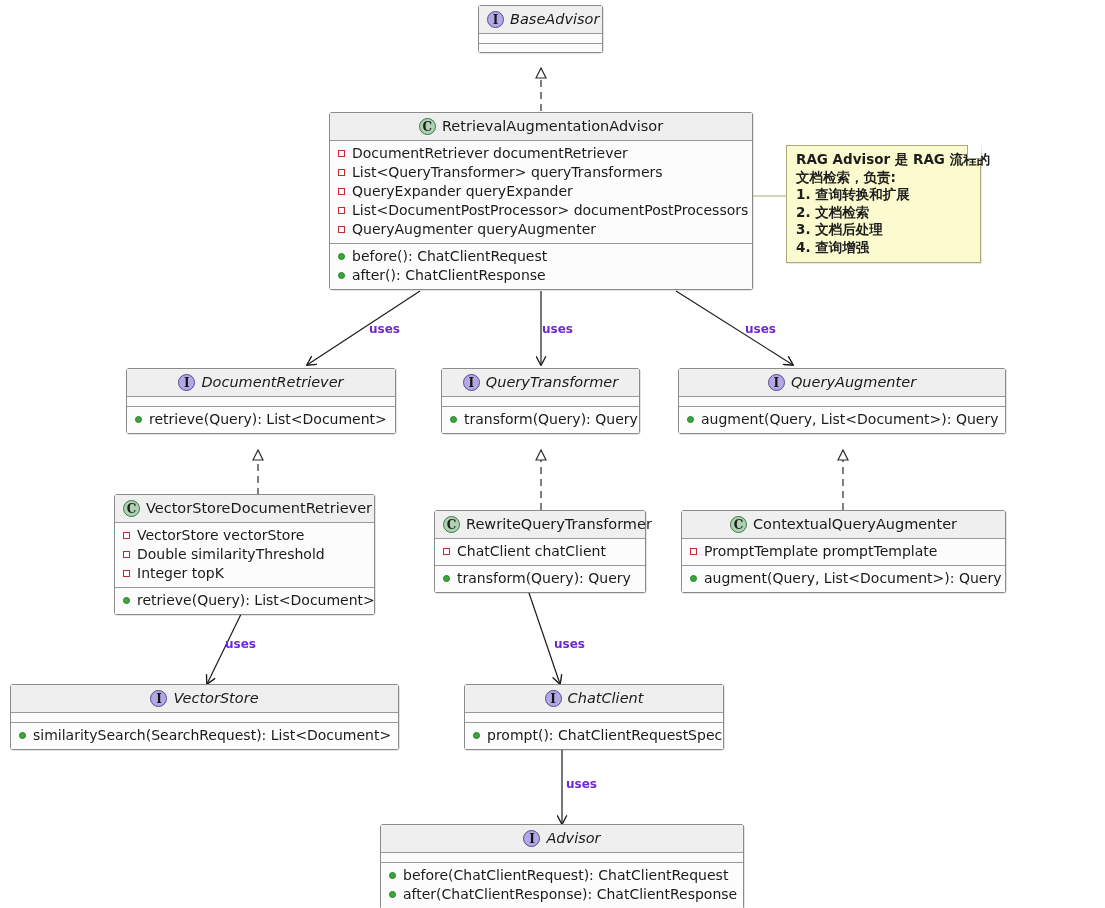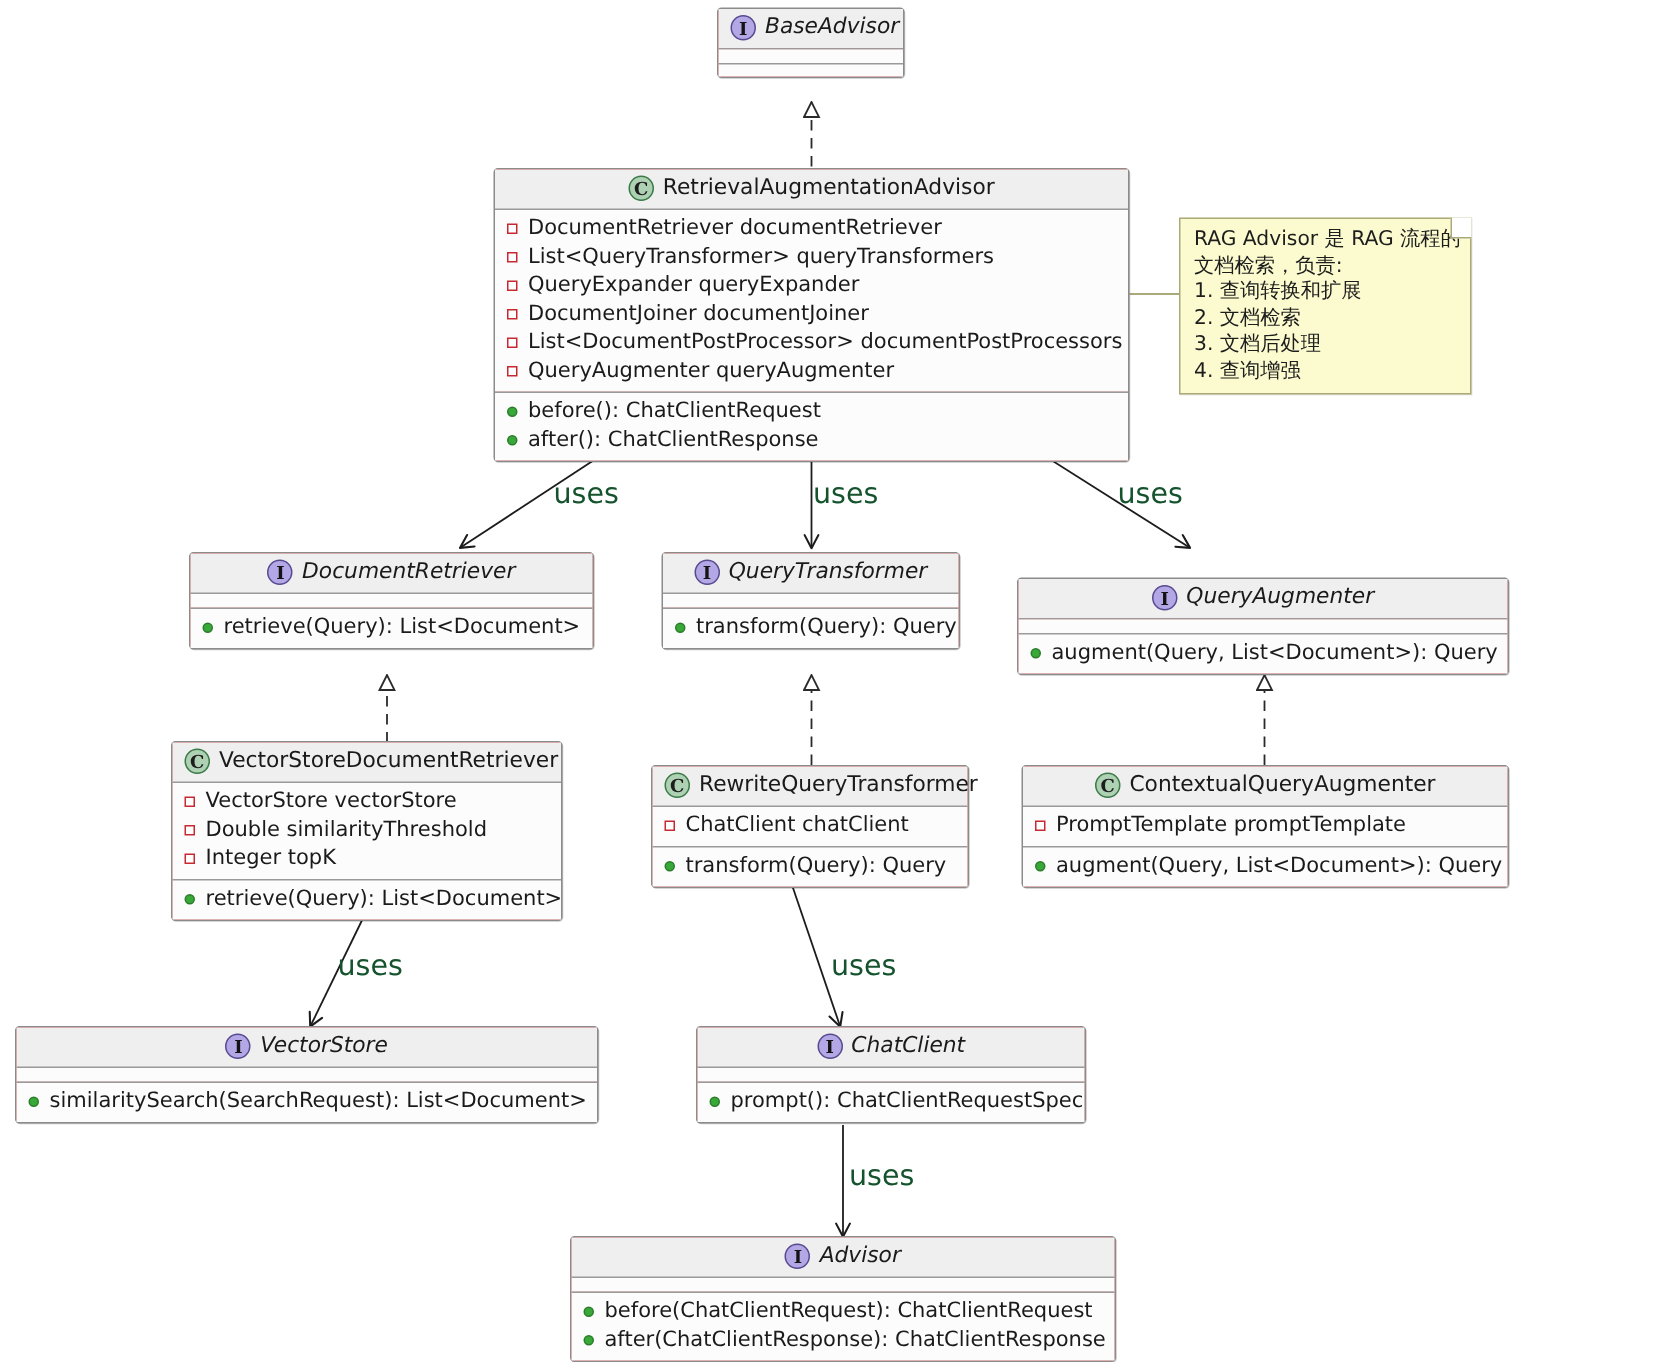--- a/index.html
+++ b/index.html
@@ -123,41 +123,43 @@
   .uml-note {
     position: absolute;
     box-sizing: border-box;
     background: #FBFBCF;
     border: 1px solid #A9A97C;
     box-shadow: 0.5px 0.5px 0 rgba(0,0,0,0.18);
     padding: 5px 9px 6px 9px;
     font-size: 13.5px;
     line-height: 17.5px;
     color: #1d1d1d;
+    font-weight: bold;
   }
   .uml-note .fold {
     position: absolute;
     right: -1px;
     top: -1px;
     width: 13px;
     height: 13px;
     background: #ffffff;
     border-left: 1px solid #A9A97C;
     border-bottom: 1px solid #A9A97C;
     transform: skew(0deg);
   }
   .note-line { white-space: nowrap; }
 
   
   .edge-label {
     position: absolute;
-    font-size: 19px;
-    color: #14532d;
+    font-size: 12px;
+    color: #6d28d9;
     white-space: nowrap;
     line-height: 15px;
+    font-weight: bold;
   }
 </style>
 </head>
 <body>
 
 <div id="diagram-canvas">
 
   <svg id="edge-layer" viewBox="0 0 1105 908" width="1105" height="908">
     <defs>
       <marker id="hollow-tri" viewBox="0 0 12 12" refX="11" refY="6" markerWidth="12" markerHeight="12" orient="auto-start-reverse" markerUnits="userSpaceOnUse">
@@ -251,24 +253,20 @@
       <div class="member">
           <span class="marker priv"></span>
           <span>List&lt;QueryTransformer&gt; queryTransformers</span>
         </div>
       <div class="member">
           <span class="marker priv"></span>
           <span>QueryExpander queryExpander</span>
         </div>
       <div class="member">
           <span class="marker priv"></span>
-          <span>DocumentJoiner documentJoiner</span>
-        </div>
-      <div class="member">
-          <span class="marker priv"></span>
           <span>List&lt;DocumentPostProcessor&gt; documentPostProcessors</span>
         </div>
       <div class="member">
           <span class="marker priv"></span>
           <span>QueryAugmenter queryAugmenter</span>
         </div>
     </div>
     <div class="uml-compartment">
       <div class="member">
           <span class="marker pub"></span>
@@ -310,21 +308,21 @@
     </div>
     <div class="uml-compartment empty"></div>
     <div class="uml-compartment">
       <div class="member">
           <span class="marker pub"></span>
           <span>transform(Query): Query</span>
         </div>
     </div>
   </div>
 
-  <div class="uml-box" style="left:678px; top:368px; width:328px;margin-top:17px;">
+  <div class="uml-box" style="left:678px; top:368px; width:328px;">
     <div class="uml-header iface">
       <span class="stereo i">I</span><span class="uml-title">QueryAugmenter</span>
     </div>
     <div class="uml-compartment empty"></div>
     <div class="uml-compartment">
       <div class="member">
           <span class="marker pub"></span>
           <span>augment(Query, List&lt;Document&gt;): Query</span>
         </div>
     </div>

